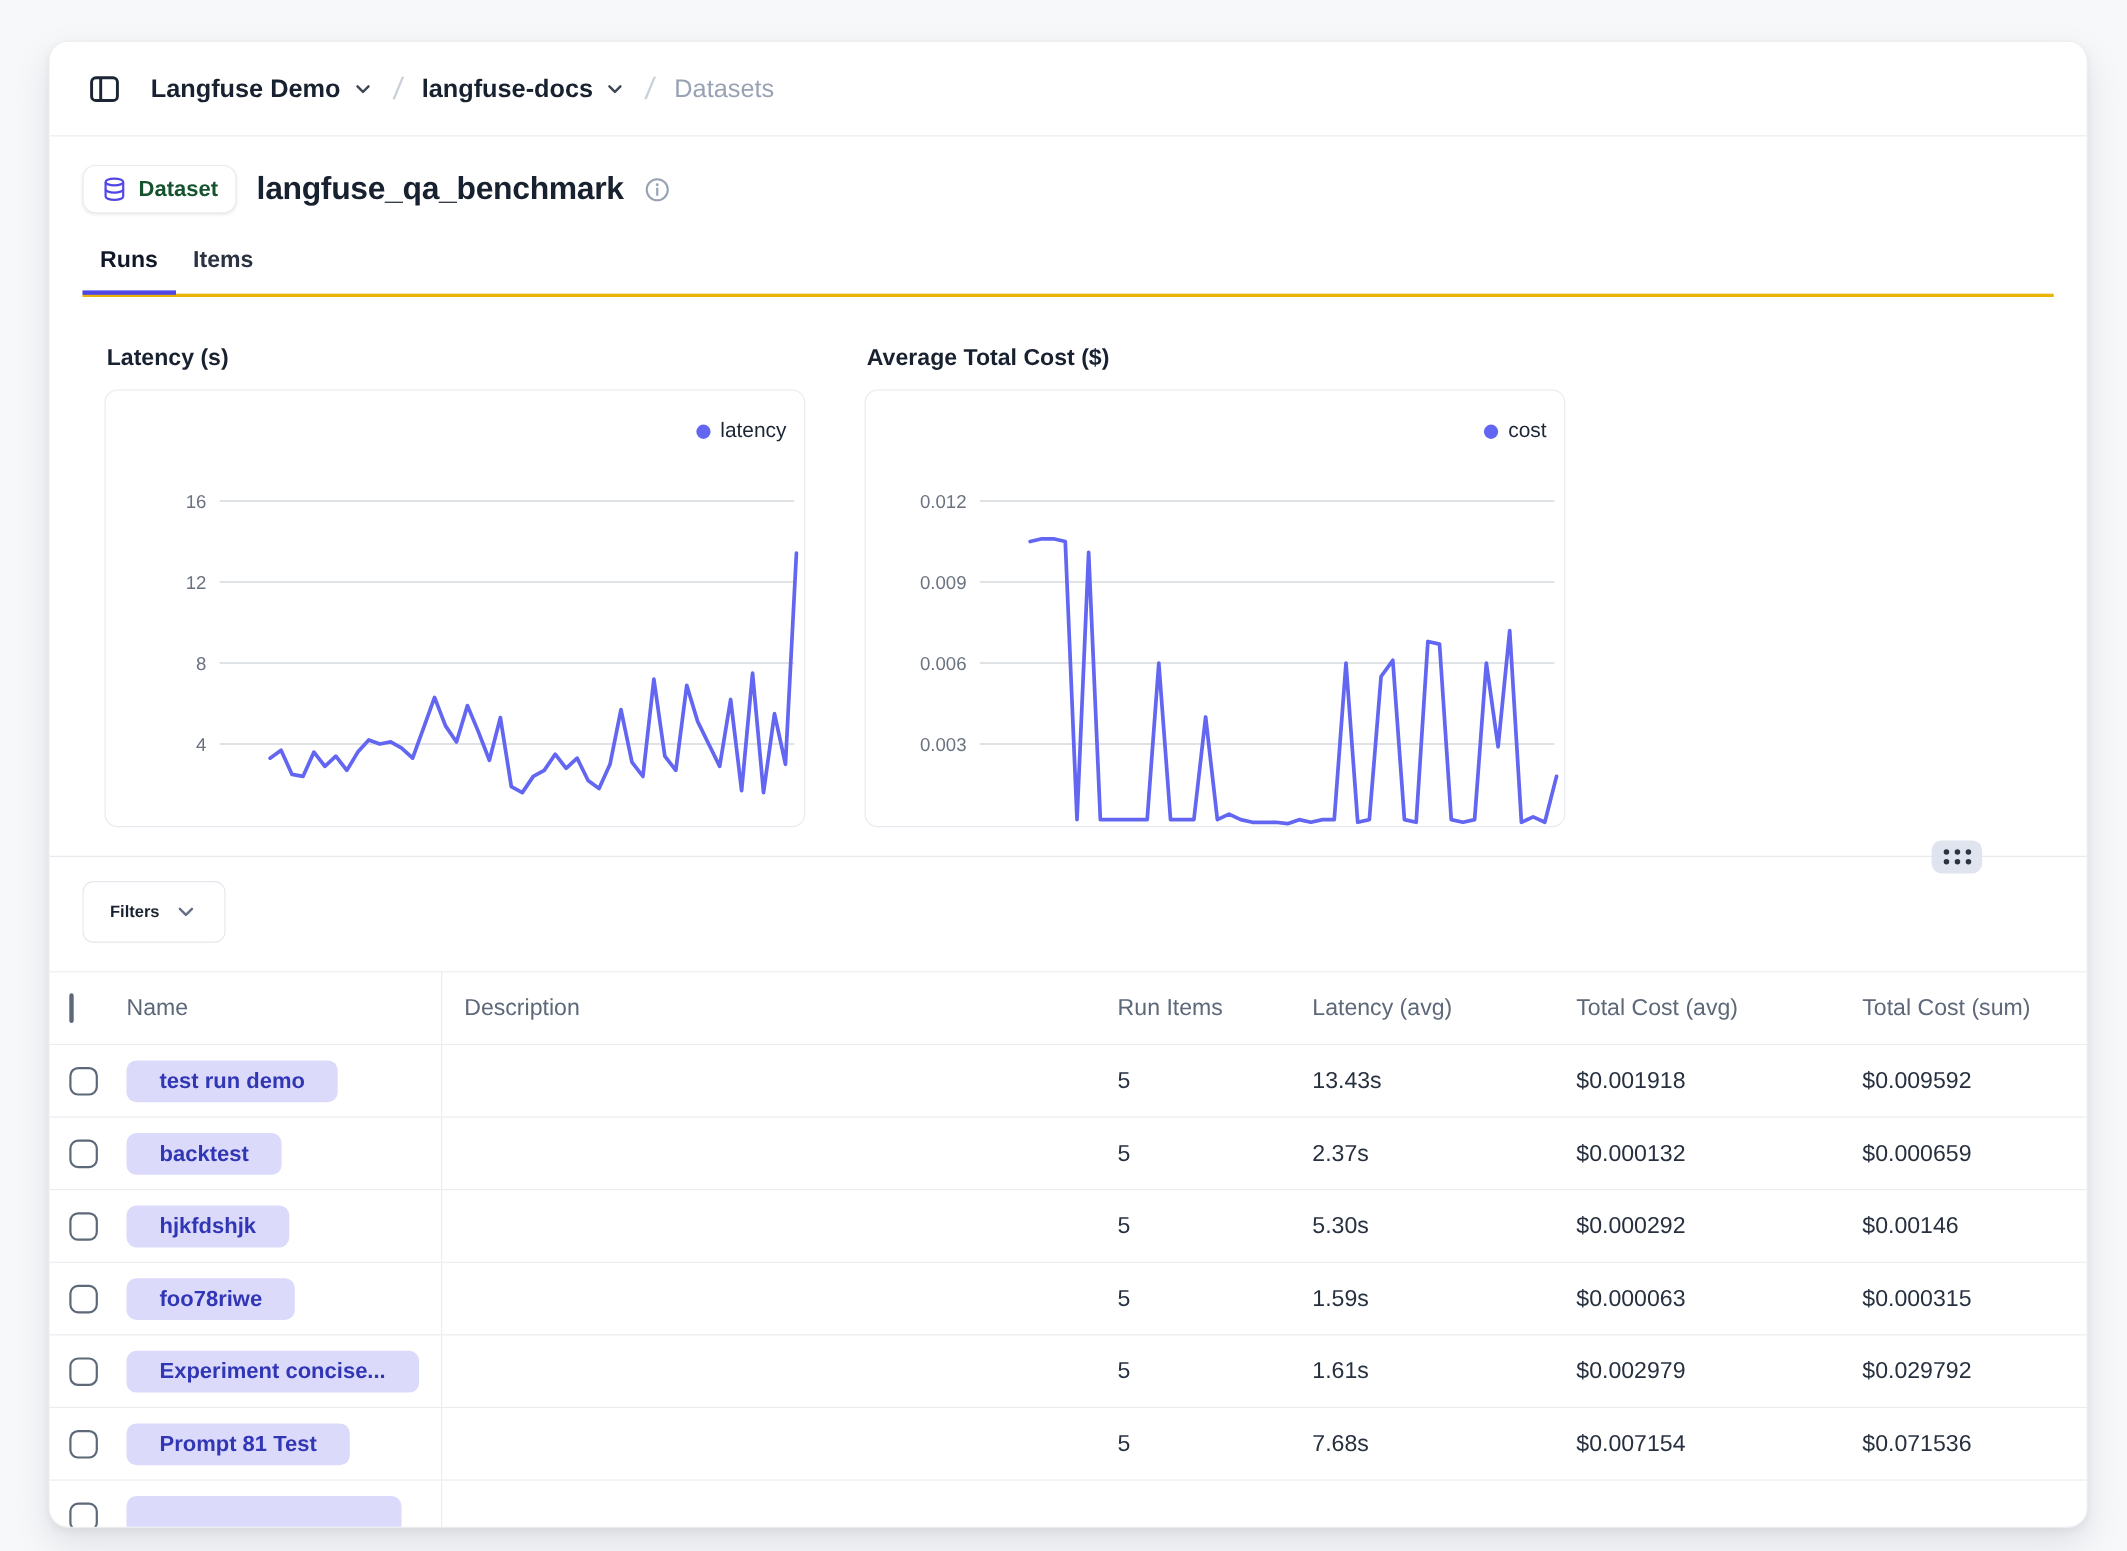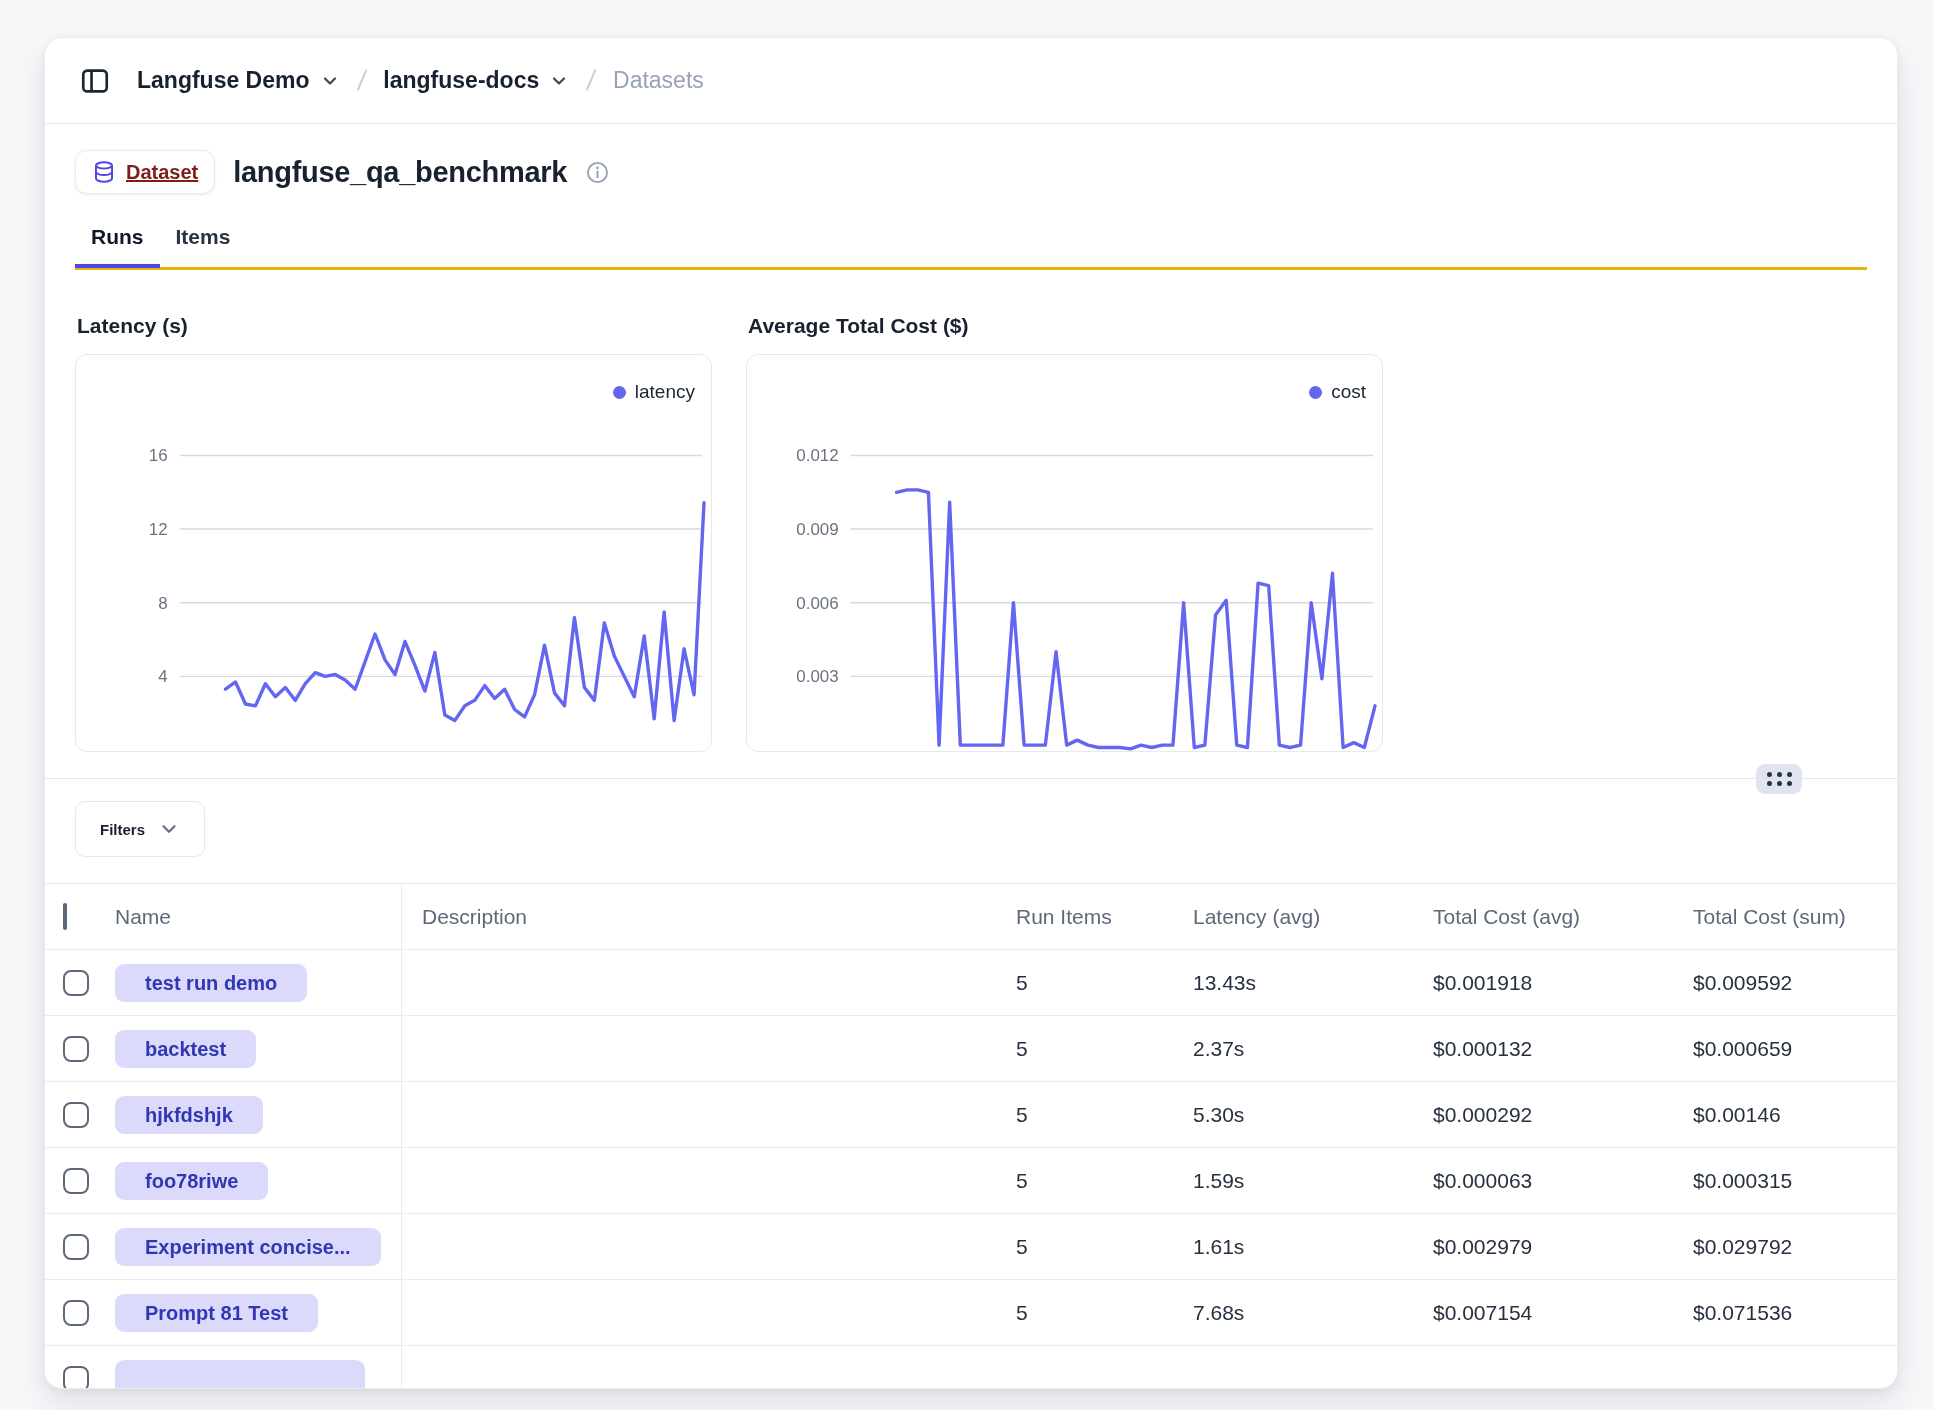--- a/index.html
+++ b/index.html
@@ -19,31 +19,31 @@
   .crumb { display:flex; align-items:center; gap:10px; font-size:23px; font-weight:600; color:#18212f; cursor:pointer; }
   .crumb.muted { color:#98a2b3; font-weight:500; cursor:pointer; }
   .sep { color:#c9d0da; font-size:28px; font-weight:300; margin:0 18px; transform:skewX(-8deg); }
 
   .page { padding:0 30px; }
 
   
   .ds-row { margin-top:26px; display:flex; align-items:center; gap:18px; }
   .ds-badge { display:inline-flex; align-items:center; gap:10px; background:#fff; border:1px solid #e8eaee;
     border-radius:12px; padding:9px 16px; box-shadow:0 1px 3px rgba(16,24,40,.08);
-    font-size:20px; font-weight:700; color:#7f1d1d;text-decoration:underline; }
+    font-size:20px; font-weight:700; color:#14532d; }
   .ds-title { font-size:29px; font-weight:700; color:#18212f; letter-spacing:-.3px; }
 
   
   .tabs { margin-top:30px; display:flex; border-bottom:3px solid #eab308; }
   .tab { padding:0 16px 14px; font-size:21px; font-weight:600; color:#2a3342; border-bottom:4px solid transparent; margin-bottom:-1px; cursor:pointer; line-height:26px; }
   .tab.active { color:#101828; border-bottom-color:#4f46e5; }
 
   
   .charts { margin-top:44px; display:flex; gap:34px; }
-  .cgroup { width:637px; }
+  .cgroup { width:637px;margin-left:20px; }
   .ctitle { font-size:21px; font-weight:600; color:#18212f; margin:0 0 16px 2px; }
   .ccard { position:relative; height:398px; background:#fff; border:1px solid #e7e9ee; border-radius:12px; overflow:hidden; }
   .plot { position:absolute; left:0; top:0; width:100%; height:100%; }
   .legend { position:absolute; top:26px; right:16px; display:flex; align-items:center; gap:9px; font-size:19px; color:#1b2533; }
   .ldot { width:13px; height:13px; border-radius:50%; }
 
   
   .split { margin:26px -30px 0; border-top:1px solid #e4e7eb; position:relative; height:0; }
   .handle { position:absolute; right:95px; top:-15px; width:46px; height:30px; background:#dfe4ee; border-radius:9px;
     display:flex; align-items:center; justify-content:center; cursor:row-resize; }

